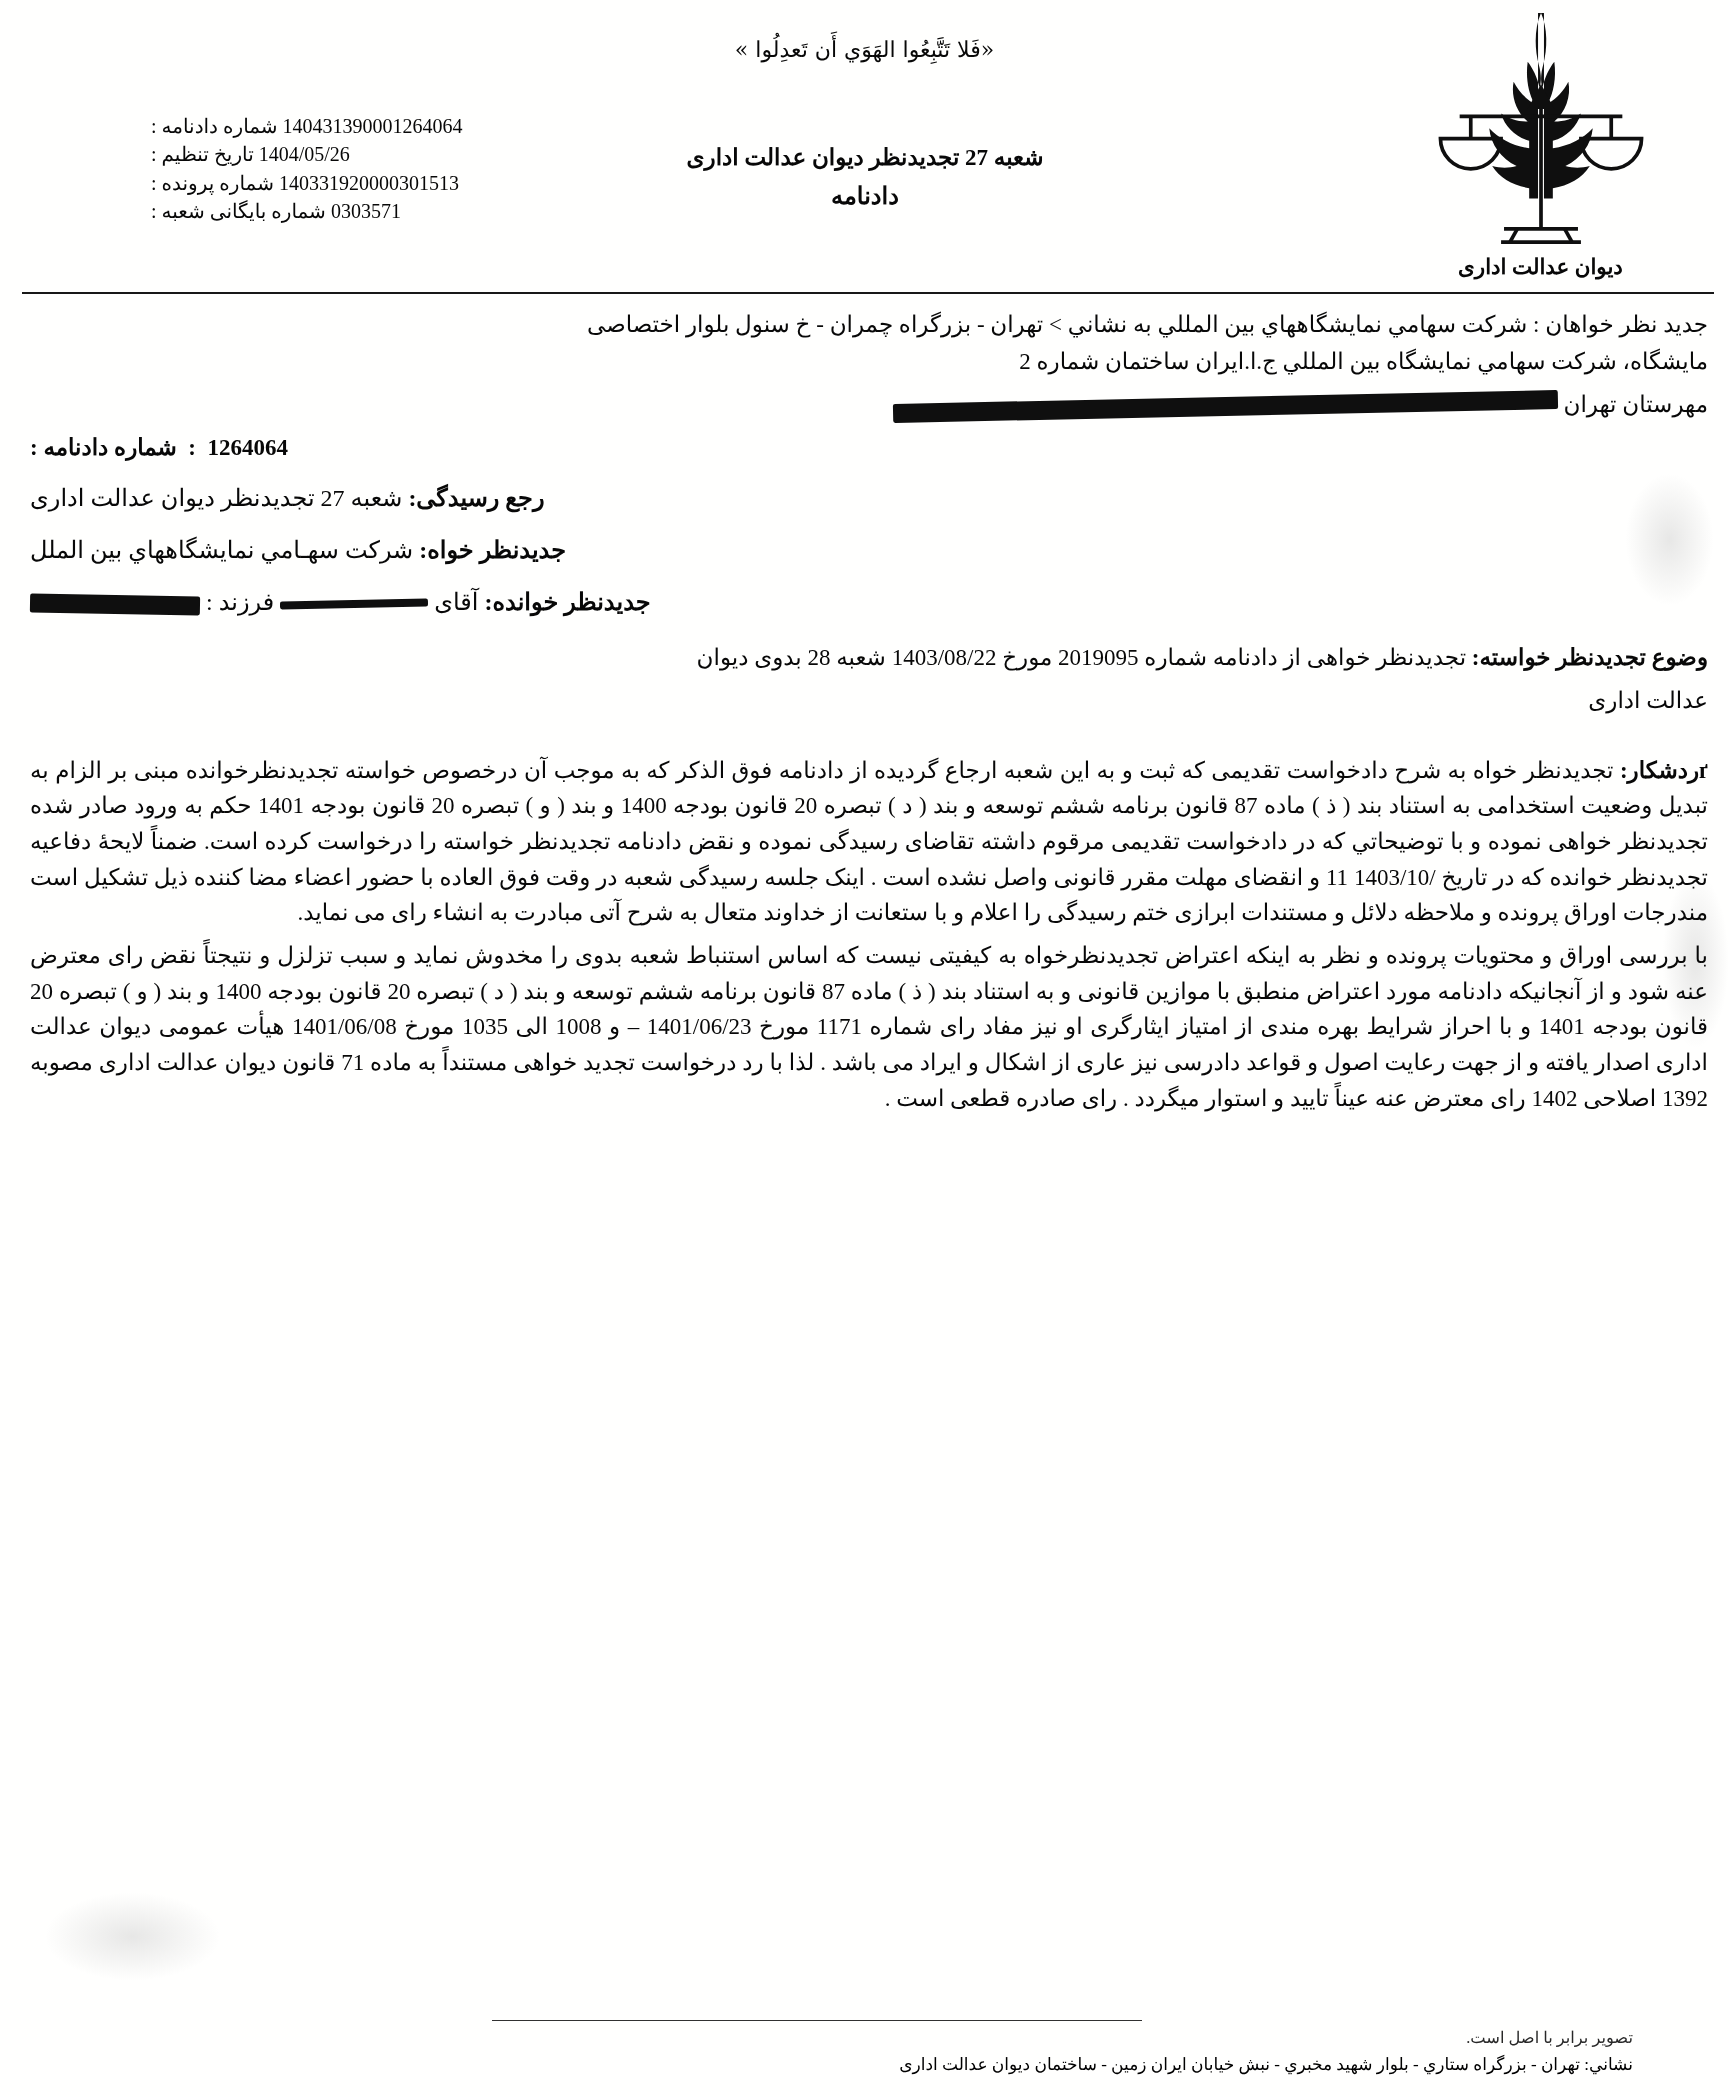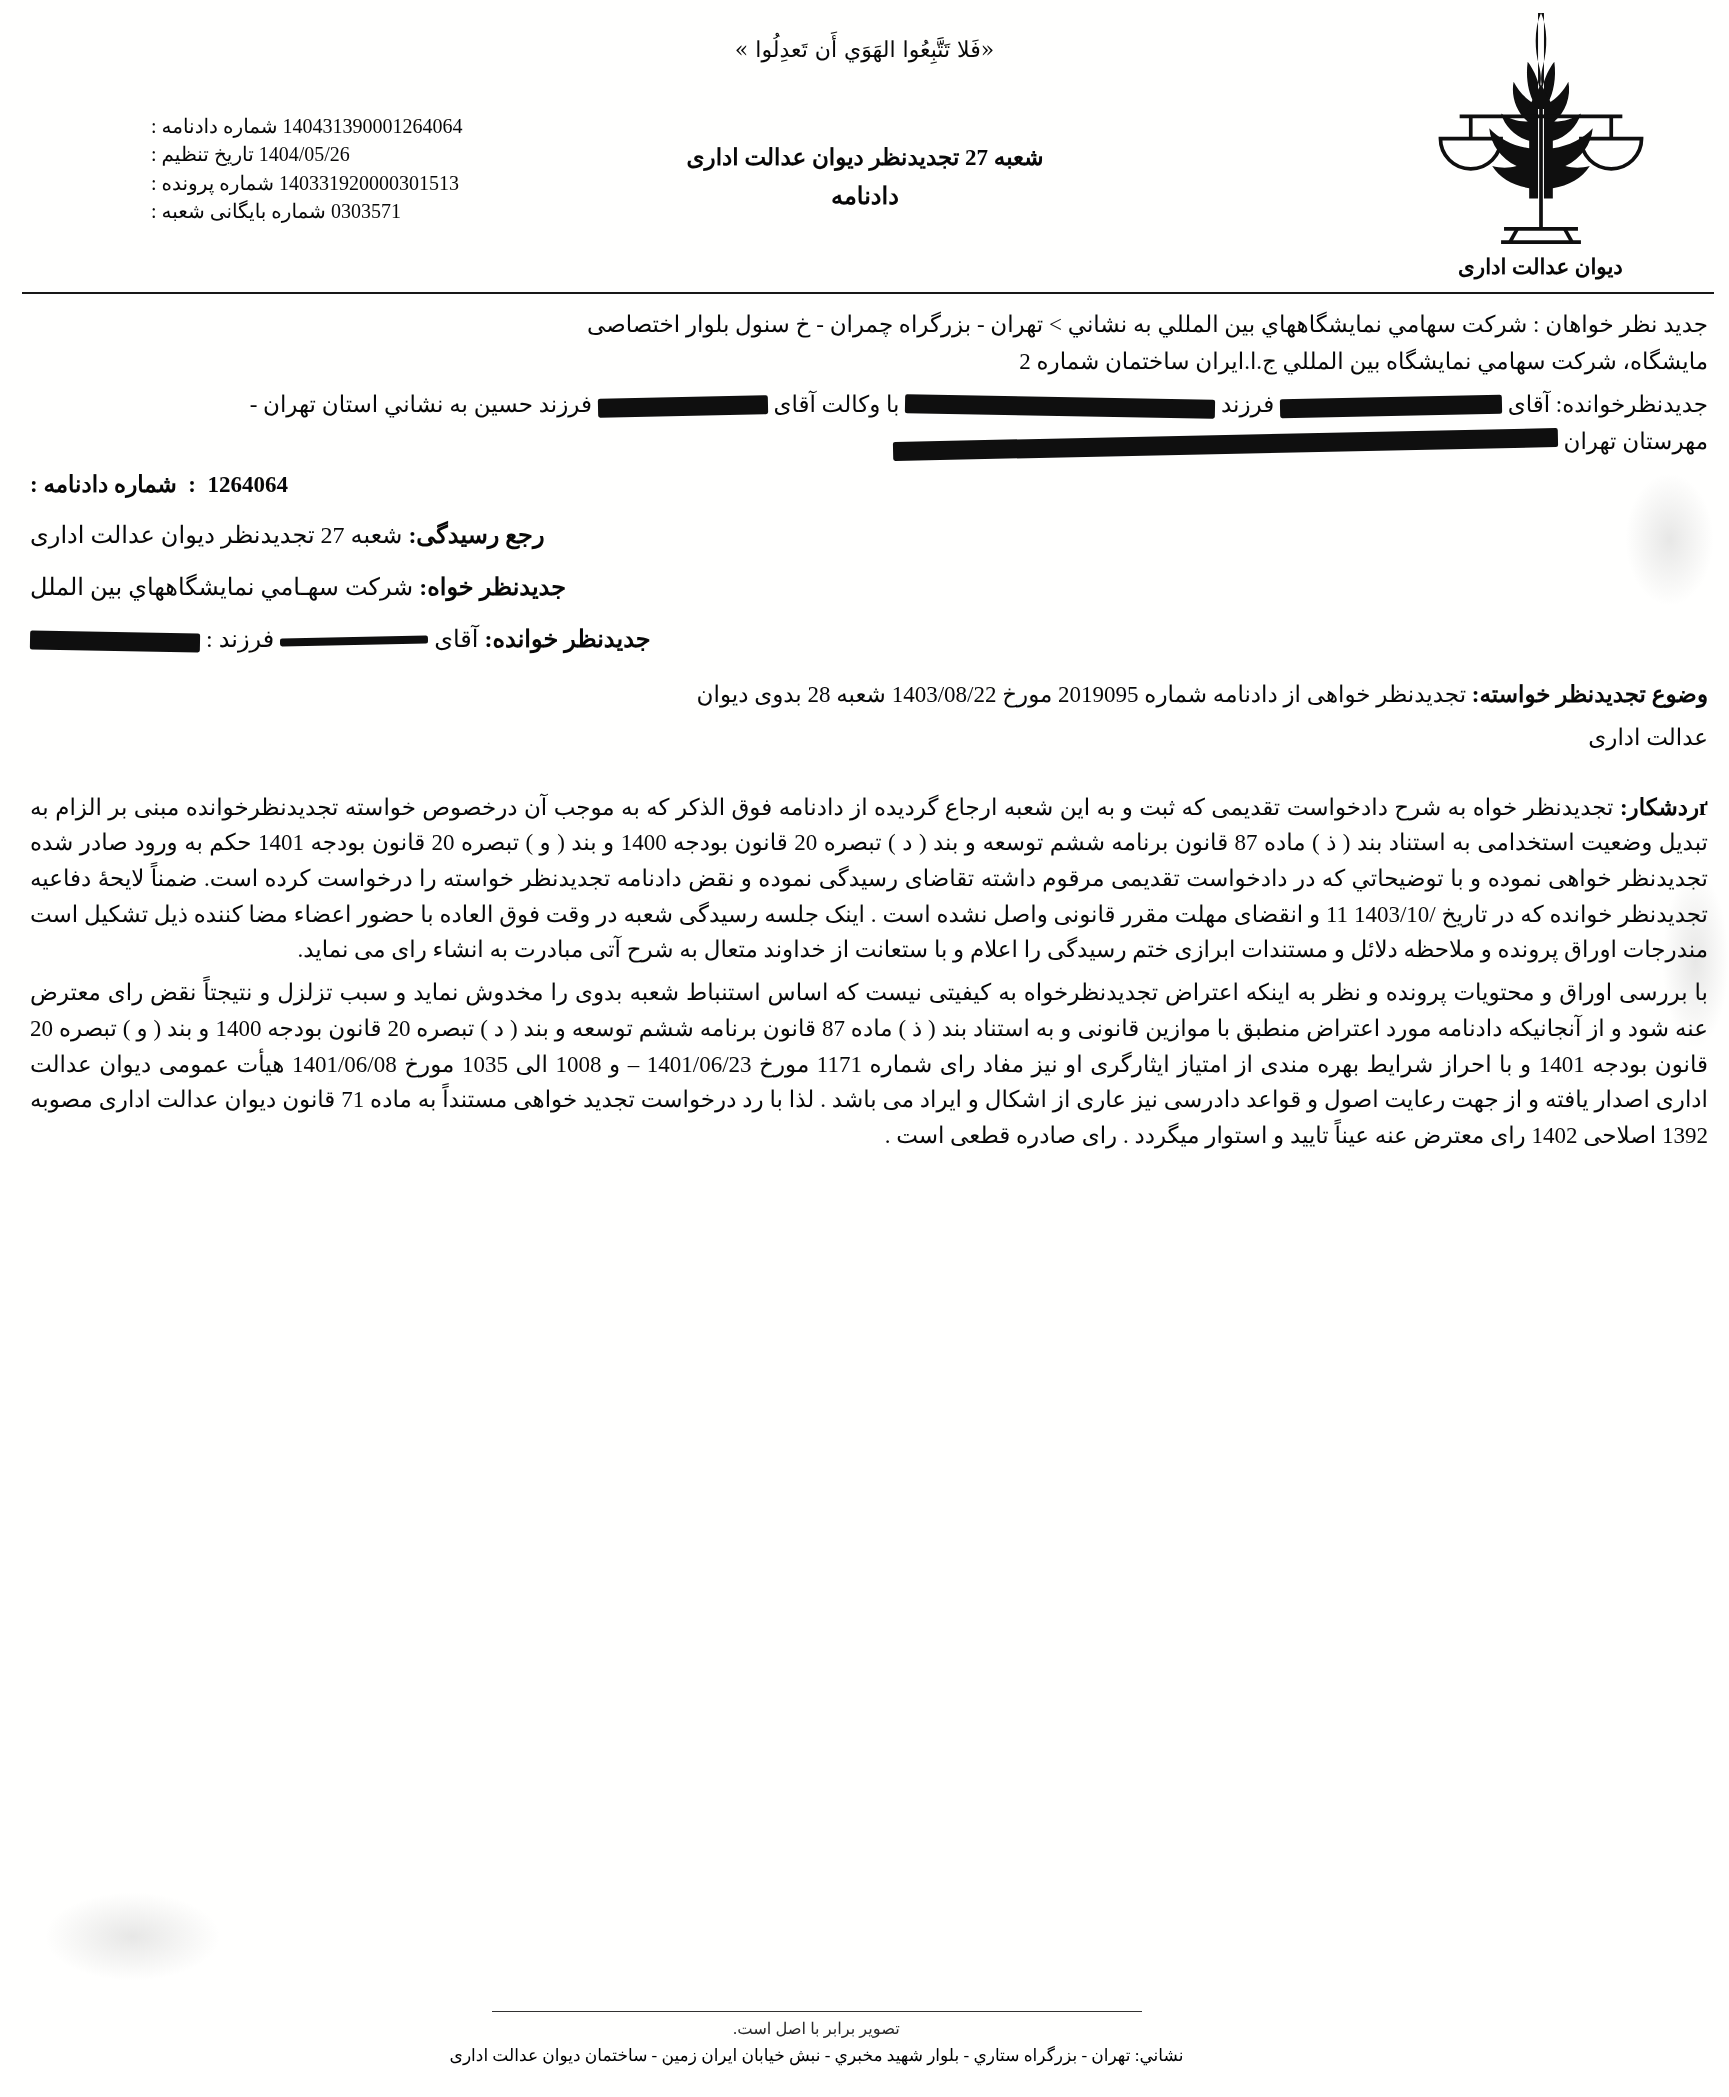--- a/index.html
+++ b/index.html
@@ -145,24 +145,24 @@
     text-align: center;
     font-size: 24.4px;
     font-weight: bold;
     margin: 35px 0 22px 0;
     letter-spacing: 0.4px;
   }
 
   
   .footer {
     position: absolute;
-    bottom: 31px;
+    bottom: 22px;
     left: 0;
     width: 1633px;
-    text-align: center;
+    text-align: right;
   }
   .hr-footer {
     width: 650px;
     margin: 0 auto 7.4px auto;
     border-top: 1.5px solid #333;
   }
   .footer-note {
     font-size: 16.3px;
     color: #2a2a2a;
     margin-bottom: 6px;
@@ -240,30 +240,20 @@
     </div>
 
     <div class="hr-main"></div>
   </div>
 
   <div class="body-wrap">
 
     <p class="para tight">جدید نظر خواهان : شرکت سهامي نمایشگاههاي بین المللي به نشاني &gt; تهران - بزرگراه چمران - خ سنول بلوار اختصاصی</p>
     <p class="para">مایشگاه، شرکت سهامي نمایشگاه بین المللي ج.ا.ایران ساختمان شماره 2</p>
 
-    <p class="para tight">
-      <span>جدیدنظرخوانده:</span>
-      <span>آقای</span>
-      <span class="redact thick slant r-w300"></span>
-      <span>فرزند</span>
-      <span class="redact thick slant2 r-w420"></span>
-      <span>با وکالت آقای</span>
-      <span class="redact thick slant r-w230"></span>
-      <span>فرزند حسین به نشاني استان تهران -</span>
-    </p>
     <p class="para">
       <span>مهرستان تهران</span>
       <span class="redact thick slant r-w900"></span>
     </p>
 
     <p class="para centered bold">
       <span>1264064</span>
       &nbsp;:&nbsp;
       <span>شماره دادنامه :</span>
     </p>

